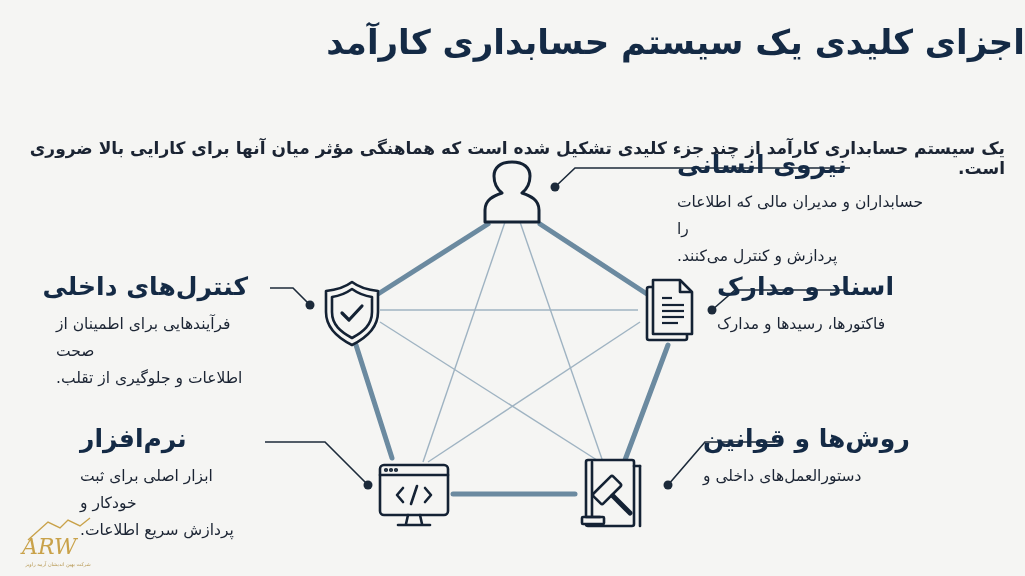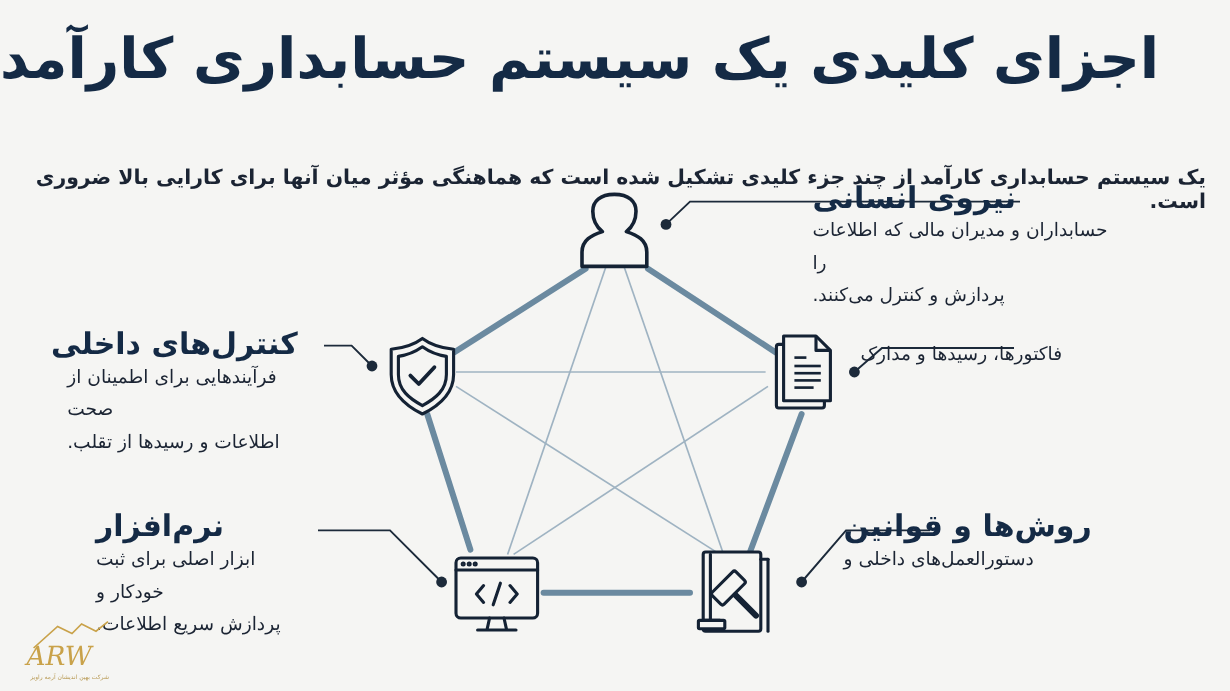--- a/index.html
+++ b/index.html
@@ -5,33 +5,33 @@
   html, body { margin: 0; padding: 0; }
   body {
     width: 1025px; height: 576px; overflow: hidden;
     background: #f5f5f3;
     font-family: "DejaVu Sans", sans-serif;
     color: #14263a;
     position: relative;
   }
   .title {
     position: absolute; left: 0; right: 0; top: 22px;
-    text-align: left; direction: rtl;
-    font-size: 47px; font-weight: bold; color: #142a45;
+    text-align: right; direction: rtl;
+    font-size: 34px; font-weight: bold; color: #142a45;
     letter-spacing: 0px;
   }
   .subtitle {
     position: absolute; right: 20px; top: 98px; width: 990px;
     text-align: right; direction: rtl;
     font-size: 17px; font-weight: bold; color: #1b2433; margin-top: 40px;
   }
   .diagram { position: absolute; left: 0; top: 0; width: 1025px; height: 576px; }
   .block { position: absolute; direction: rtl; text-align: left; }
   .block .bt { font-size: 25px; font-weight: bold; color: #142a45; white-space: nowrap; }
-  .block .bd { font-size: 15.5px; line-height: 27px; color: #1b2433; margin-top: 0; }
+  .block .bd { font-size: 15.5px; line-height: 27px; color: #1b2433; margin-top: 10px; }
   .logo { position: absolute; left: 8px; top: 510px; width: 100px; height: 60px; }
 </style>
 </head>
 <body>
 
 <div class="title">اجزای کلیدی یک سیستم حسابداری کارآمد</div>
 <div class="subtitle">یک سیستم حسابداری کارآمد از چند جزء کلیدی تشکیل شده است که هماهنگی مؤثر میان آنها برای کارایی بالا ضروری است.</div>
 
 <svg class="diagram" viewBox="0 0 1025 576" xmlns="http://www.w3.org/2000/svg">
 
@@ -117,20 +117,21 @@
 
 <div class="block" style="right:88px; top:150px; width:260px;">
   <div class="bt">نیروی انسانی</div>
   <div class="bd">
     <div>حسابداران و مدیران مالی که اطلاعات را</div>
     <div>پردازش و کنترل می‌کنند.</div>
   </div>
 </div>
 
 <div class="block" style="right:88px; top:272px; width:220px;">
+  <div class="bt">اسناد و مدارک</div>
   <div class="bd" style="margin-top:10px;">
     <div>فاکتورها، رسیدها و مدارک</div>
   </div>
 </div>
 
 <div class="block" style="right:62px; top:424px; width:260px;">
   <div class="bt">روش‌ها و قوانین</div>
   <div class="bd">
     <div>دستورالعمل‌های داخلی و</div>
   </div>
@@ -141,21 +142,21 @@
   <div class="bd">
     <div>ابزار اصلی برای ثبت خودکار و</div>
     <div>پردازش سریع اطلاعات.</div>
   </div>
 </div>
 
 <div class="block" style="left:56px; top:272px; width:192px;">
   <div class="bt">کنترل‌های داخلی</div>
   <div class="bd">
     <div>فرآیندهایی برای اطمینان از صحت</div>
-    <div>اطلاعات و رسیدها از تقلب.</div>
+    <div>اطلاعات و جلوگیری از تقلب.</div>
   </div>
 </div>
 
 <div class="logo">
   <svg width="100" height="60" viewBox="0 0 100 60">
     <path d="M20,30 L40,12 L52,18 L60,10 L72,16 L82,8" stroke="#c9a24a" stroke-width="1.4" fill="none"></path>
     <text x="14" y="44" font-family="'DejaVu Serif', serif" font-size="22" font-style="italic" fill="#c9a24a">ARW</text>
     <text x="50" y="56" font-family="'DejaVu Sans', sans-serif" font-size="5" fill="#b89a55" text-anchor="middle" direction="rtl">شرکت بهین اندیشان آرمه راویز</text>
   </svg>
 </div>

